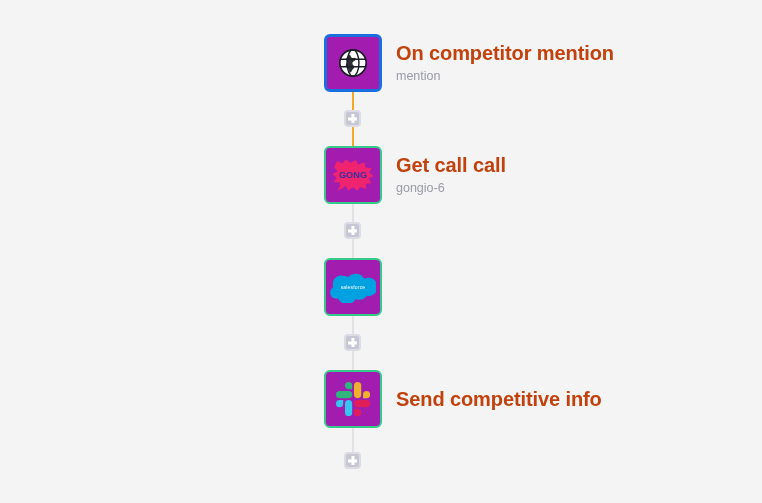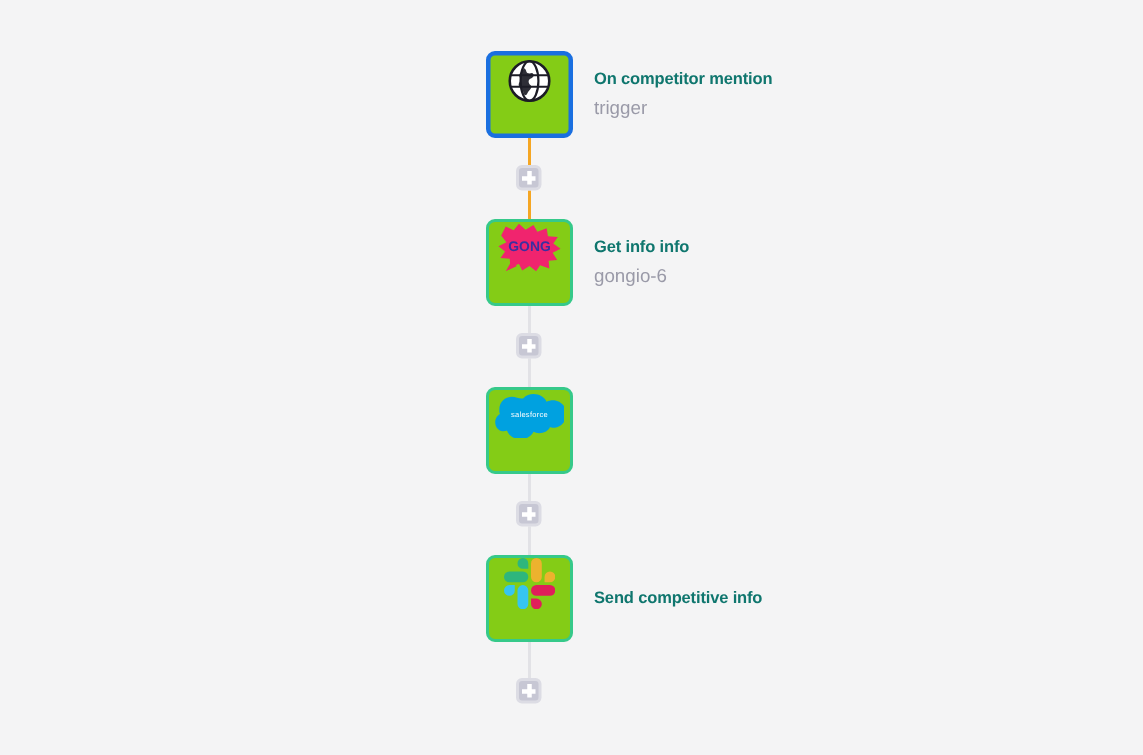--- a/index.html
+++ b/index.html
@@ -25,47 +25,47 @@
     position: absolute;
     left: 324px;
     display: flex;
     align-items: center;
   }
 
   .node-box {
     width: 58px;
     height: 58px;
     box-sizing: border-box;
-    background: #84cc16;
+    background: #a21caf;
     border-radius: 6px;
     display: flex;
-    align-items: flex-start;
+    align-items: center;
     justify-content: center;
     position: relative;
     z-index: 3;
     flex: 0 0 auto;
   }
   .node-box.trigger {
     border: 3px solid #1a6fe0;
   }
   .node-box.action {
     border: 2px solid #36c98a;
   }
 
   .node-text {
     margin-left: 14px;
     display: flex;
     flex-direction: column;
     justify-content: center;
     line-height: 1;
   }
   .node-title {
-    font-size: 11px;
+    font-size: 20px;
     font-weight: bold;
-    color: #0f766e;
+    color: #c2410c;
     letter-spacing: -0.1px;
     white-space: nowrap;
   }
   .node-sub {
     margin-top: 7px;
     font-size: 12.5px;
     color: #9a9aa8;
     white-space: nowrap;
   }
 
@@ -165,36 +165,36 @@
         <svg class="logo" viewBox="0 0 40 40" width="34" height="34" aria-hidden="true">
           <circle cx="20" cy="20" r="15.5" fill="#ffffff" stroke="#1c1c26" stroke-width="2"></circle>
           <ellipse cx="20" cy="20" rx="7" ry="15.5" fill="none" stroke="#1c1c26" stroke-width="1.7"></ellipse>
           <path d="M5.2 15.5 H34.8 M5.2 24.5 H34.8" stroke="#1c1c26" stroke-width="1.7" fill="none"></path>
           <path d="M16 10 c2 1.5 1 3.5 3 4 c2 .5 3-1 4 .5 c1 1.5 -.5 3 -2 3.5 c-1.5 .5 -2 2 -1.5 3.5 c.5 1.5 2 1.5 2 3 c0 1.5 -1.5 2.5 -2.5 4 c-1 1.5 -1 3 -2.5 2.5 c-1.5 -.5 -1 -2.5 -2 -4 c-1 -1.5 -3 -2 -3 -4 c0 -2 1.5 -2.5 1.5 -4 c0 -1.5 -1.5 -2.5 -1 -4 c.5 -1.5 2 -2.5 4 -5 z" fill="#1c1c26" opacity="0.92"></path>
         </svg>
       </span>
     </div>
     <div class="node-text">
       <div class="node-title">On competitor mention</div>
-      <div class="node-sub">trigger</div>
+      <div class="node-sub">mention</div>
     </div>
   </div>
 
   <div class="node-row" style="top:146px;">
     <div class="node-box action">
       <span class="gong-wrap">
         <svg class="logo" viewBox="0 0 100 76" width="44" height="34" aria-hidden="true">
           <path d="M14 6 L26 12 L34 2 L44 11 L56 4 L62 14 L76 9 L78 21 L93 22 L86 32 L97 40 L85 46 L92 57 L79 58 L80 70 L66 65 L60 74 L50 66 L39 73 L34 63 L21 67 L20 55 L6 54 L13 44 L3 36 L15 30 L7 20 Z" fill="#f0246e"></path>
           <path d="M22 60 L14 74 L31 66 Z" fill="#f0246e"></path>
           <text x="50" y="44" font-family="'Liberation Sans',sans-serif" font-size="21" font-weight="bold" fill="#3b2fa0" text-anchor="middle">GONG</text>
         </svg>
       </span>
     </div>
     <div class="node-text">
-      <div class="node-title">Get info info</div>
+      <div class="node-title">Get call call</div>
       <div class="node-sub">gongio-6</div>
     </div>
   </div>
 
   <div class="node-row" style="top:258px;">
     <div class="node-box action">
       <span class="sf-wrap">
         <svg class="logo" viewBox="0 0 100 70" width="46" height="32" aria-hidden="true">
           <path d="M41 12 c4-4 9-6 15-6 c8 0 15 4 19 11 c3-1 6-2 9-2 c11 0 20 9 20 20 c0 11-9 20-20 20 c-1 0-3 0-4-1 c-3 6-9 9-16 9 c-3 0-6-1-8-2 c-4 7-11 11-19 11 c-9 0-17-5-20-13 c-2 1-4 1-6 1 C5 60 0 54 0 47 c0-5 3-10 7-12 c-1-2-1-4-1-7 c0-10 8-18 18-18 c7 0 13 4 17 2 z" fill="#00a1e0"></path>
           <text x="50" y="40" font-family="'Liberation Sans',sans-serif" font-size="11" fill="#ffffff" text-anchor="middle" letter-spacing="0.4">salesforce</text>

